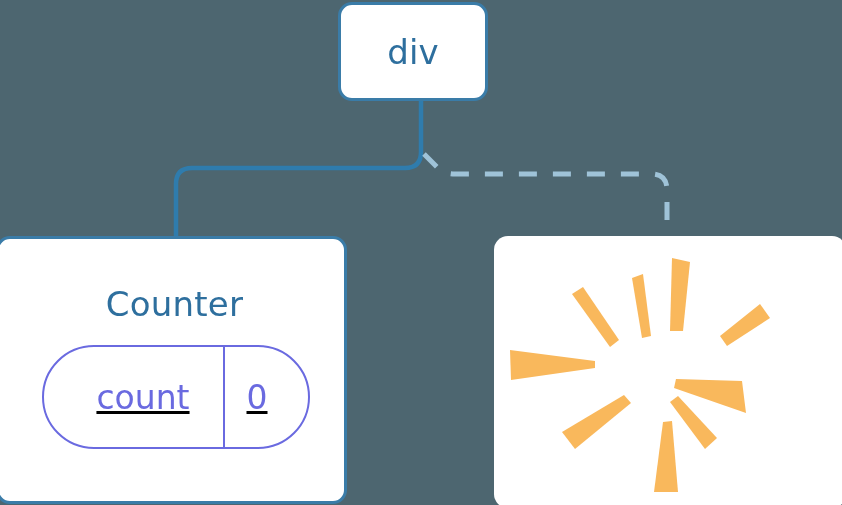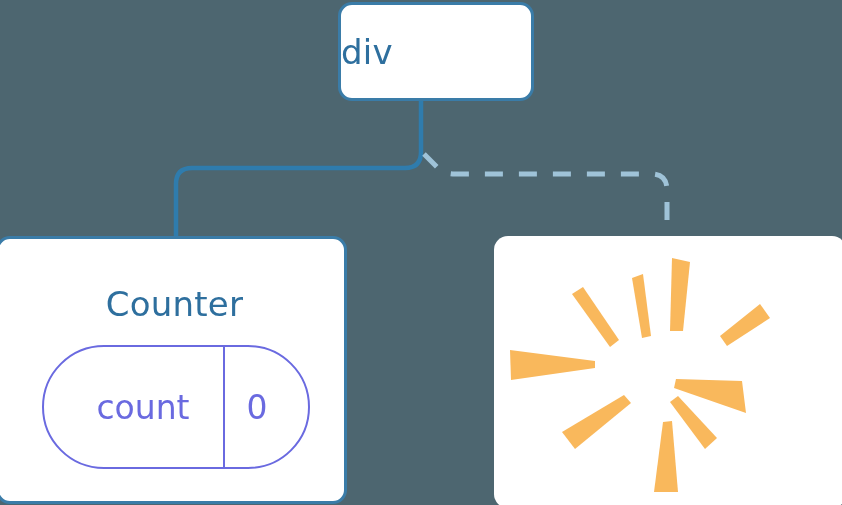--- a/index.html
+++ b/index.html
@@ -38,27 +38,27 @@
     position: absolute;
     background: #ffffff;
     box-sizing: border-box;
     z-index: 2;
   }
 
   
   #node-div {
     left: 338px;
     top: 2px;
-    width: 196px;
+    width: 150px;
     height: 99px;
     border: 3px solid #3a7ca8;
     border-radius: 14px;
     display: flex;
     align-items: center;
-    justify-content: flex-start;
+    justify-content: center;
   }
   .node-title-div {
     color: #2e6f9e;
     font-size: 34px;
     line-height: 1;
     letter-spacing: 0.2px;
   }
 
   
   #node-counter {
@@ -82,25 +82,26 @@
     padding-left: 6px;
   }
 
   
   .state-pill {
     position: relative;
     display: flex;
     align-items: stretch;
     border: 2px solid #6a6ae0;
     border-radius: 100px;
-    height: 124px;
+    height: 104px;
     min-width: 268px;
     box-sizing: border-box;
     background: #ffffff;
     margin-left: 8px;
+    text-decoration: underline;
   }
   .pill-key {
     display: flex;
     align-items: center;
     justify-content: center;
     padding: 0 26px 0 46px;
     color: #6a6ae0;
     font-size: 33px;
     line-height: 1;
     flex: 1 1 auto;

